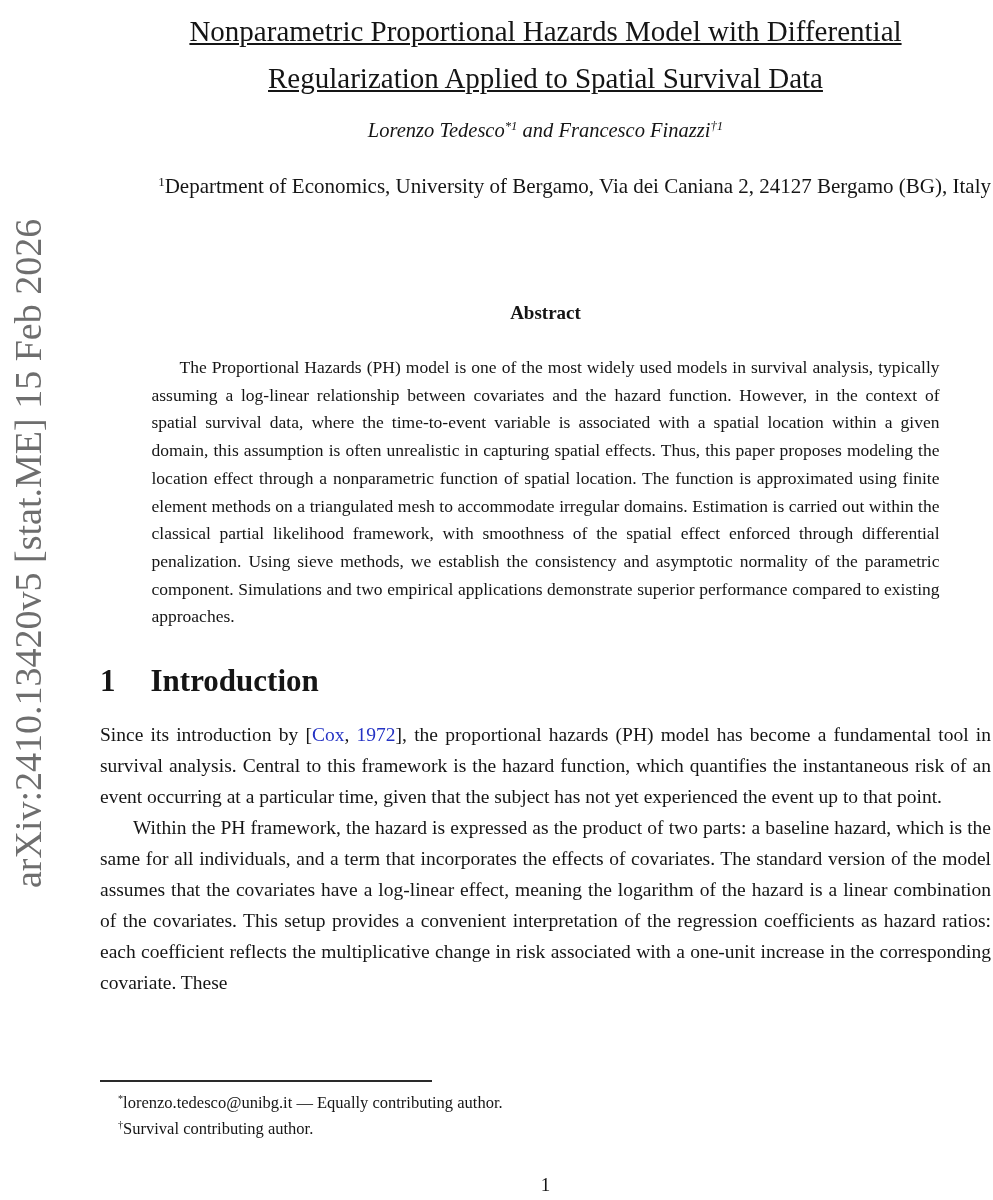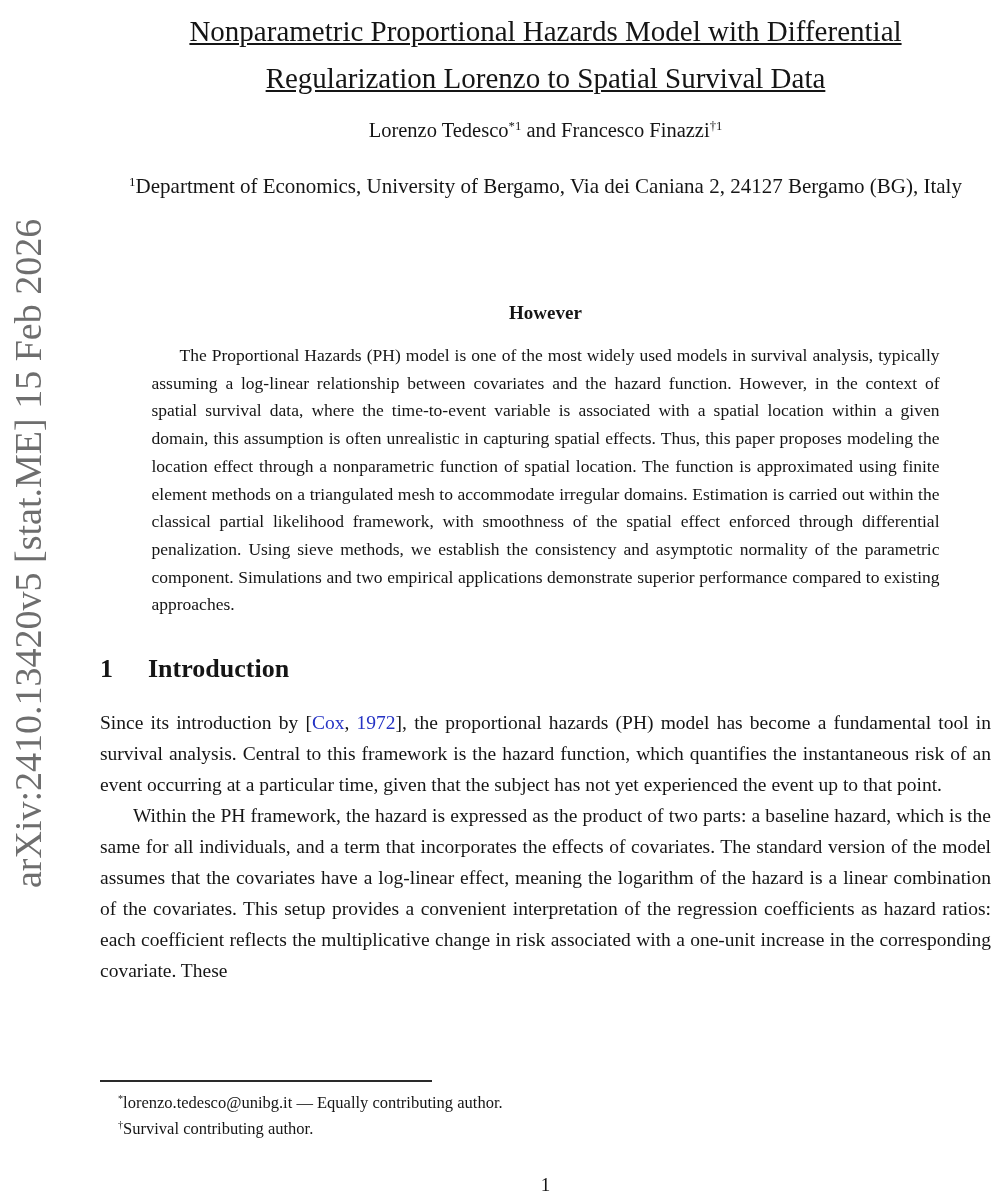--- a/index.html
+++ b/index.html
@@ -40,52 +40,53 @@
     font-weight: 400;
     line-height: 47px;
     text-align: center;
     text-decoration: underline;
   }
   .authors {
     margin-top: 14px;
     font-size: 20.5px;
     line-height: 28px;
     text-align: center;
+    font-style: italic;
   }
   .affiliation {
     margin-top: 26px;
     font-size: 21px;
     line-height: 33px;
-    text-align: center;
+    text-align: right;
   }
   sup {
     font-size: 0.62em;
     vertical-align: baseline;
     position: relative;
     top: -0.55em;
     line-height: 0;
   }
   .abstract-heading {
     margin-top: 98px;
     font-size: 19px;
     font-weight: 700;
     line-height: 24px;
     text-align: center;
   }
   .abstract-body {
     width: 788px;
-    margin: 17px auto 0 auto;
+    margin: 29px auto 0 auto;
     font-size: 17.5px;
     line-height: 27.7px;
     text-align: justify;
     text-indent: 28px;
   }
   .section-heading {
     margin: 34px 0 0 0;
-    font-size: 26px;
+    font-size: 31px;
     font-weight: 700;
     line-height: 32px;
   }
   .sec-num { margin-right: 35px; }
   .body-par {
     margin: 0;
     font-size: 19.5px;
     line-height: 31px;
     text-align: justify;
     text-indent: 33px;
@@ -126,29 +127,29 @@
 <body>
 
 <div class="page">
 
   <div class="watermark">arXiv:2410.13420v5  [stat.ME]  15 Feb 2026</div>
 
   <div class="content">
 
     <h1 class="title">
       <div>Nonparametric Proportional Hazards Model with Differential</div>
-      <div>Regularization Lorenzo to Spatial Survival Data</div>
+      <div>Regularization Applied to Spatial Survival Data</div>
     </h1>
 
     <div class="authors"><span>Lorenzo Tedesco</span><sup>*1</sup><span> and Francesco Finazzi</span><sup>†1</sup></div>
 
     <div class="affiliation"><sup>1</sup><span>Department of Economics, University of Bergamo, Via dei Caniana 2, 24127 Bergamo (BG), Italy</span></div>
 
     <div class="abstract">
-      <div class="abstract-heading">However</div>
+      <div class="abstract-heading">Abstract</div>
       <p class="abstract-body">The Proportional Hazards (PH) model is one of the most widely used models in survival analysis, typically assuming a log-linear relationship between covariates and the hazard function. However, in the context of spatial survival data, where the time-to-event variable is associated with a spatial location within a given domain, this assumption is often unrealistic in capturing spatial effects. Thus, this paper proposes modeling the location effect through a nonparametric function of spatial location. The function is approximated using finite element methods on a triangulated mesh to accommodate irregular domains. Estimation is carried out within the classical partial likelihood framework, with smoothness of the spatial effect enforced through differential penalization. Using sieve methods, we establish the consistency and asymptotic normality of the parametric component. Simulations and two empirical applications demonstrate superior performance compared to existing approaches.</p>
     </div>
 
     <h2 class="section-heading">
       <span class="sec-num">1</span><span class="sec-title">Introduction</span>
     </h2>
 
     <p class="body-par first"><span>Since its introduction by [</span><span class="cite-link">Cox</span><span>, </span><span class="cite-link">1972</span><span>], the proportional hazards (PH) model has become a fundamental tool in survival analysis. Central to this framework is the hazard function, which quantifies the instantaneous risk of an event occurring at a particular time, given that the subject has not yet experienced the event up to that point.</span></p>
 
     <p class="body-par">Within the PH framework, the hazard is expressed as the product of two parts: a baseline hazard, which is the same for all individuals, and a term that incorporates the effects of covariates. The standard version of the model assumes that the covariates have a log-linear effect, meaning the logarithm of the hazard is a linear combination of the covariates. This setup provides a convenient interpretation of the regression coefficients as hazard ratios: each coefficient reflects the multiplicative change in risk associated with a one-unit increase in the corresponding covariate. These</p>

